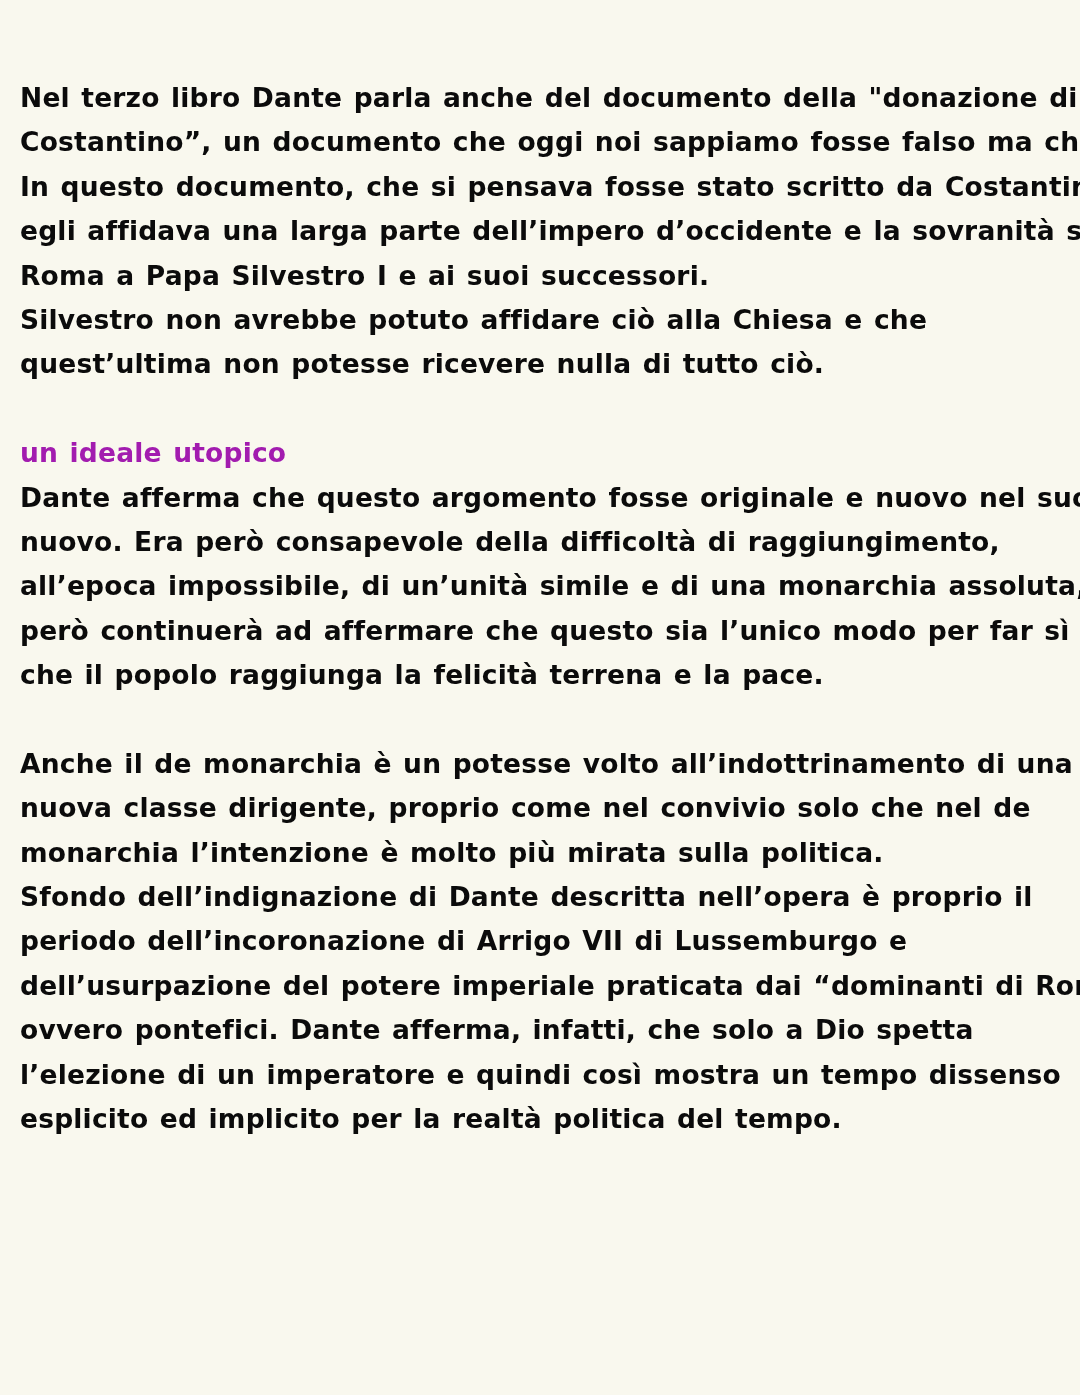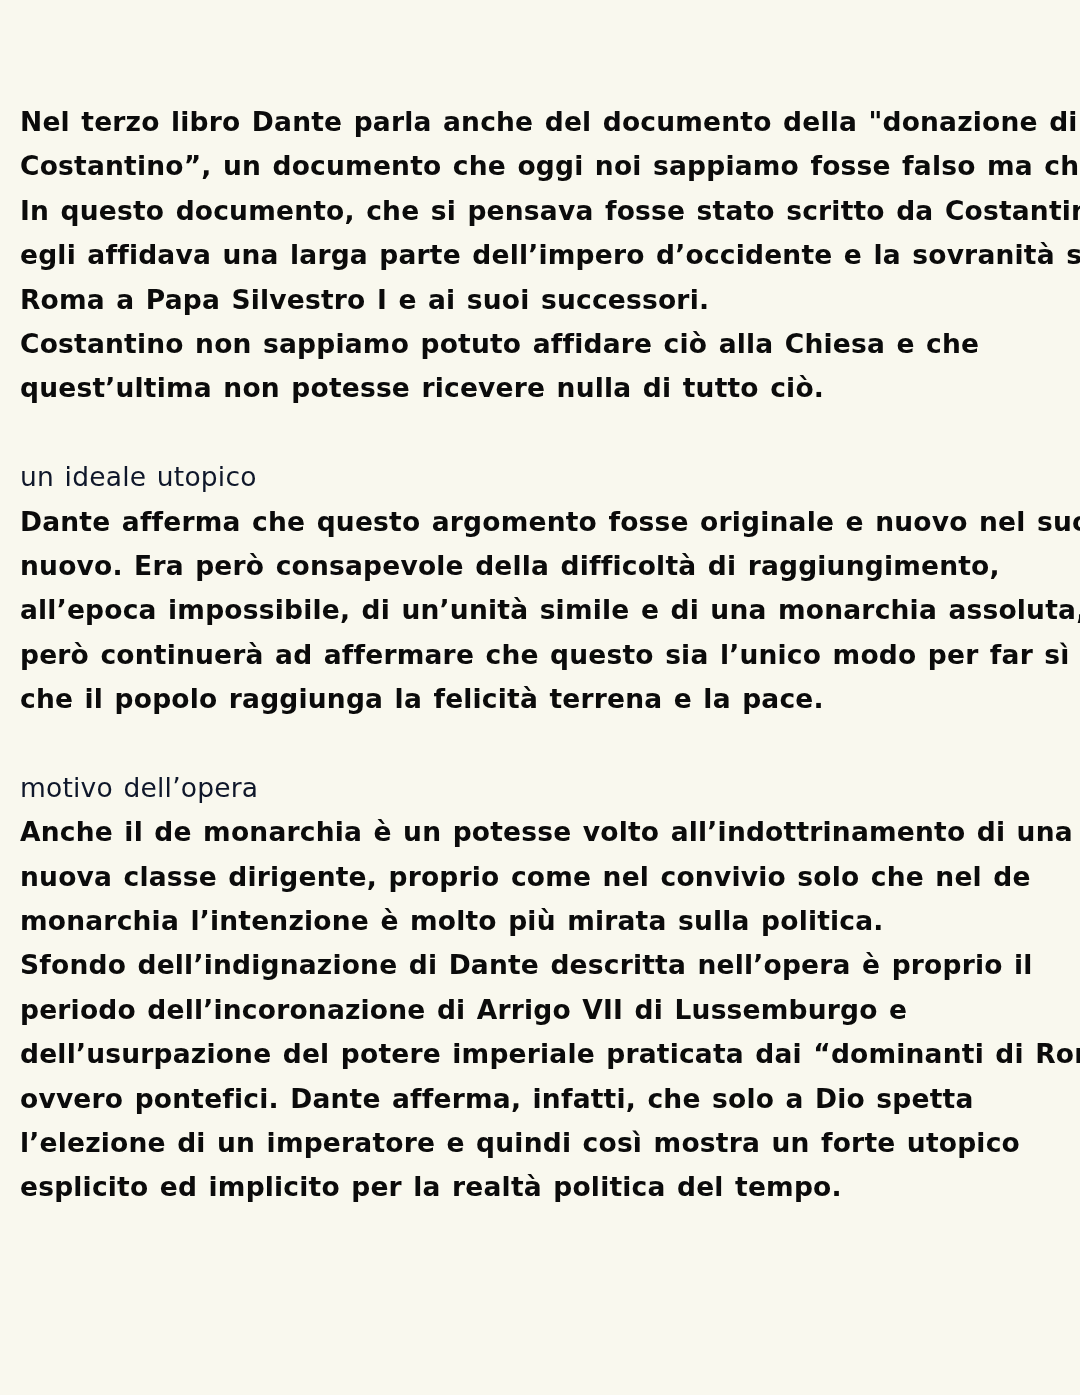--- a/index.html
+++ b/index.html
@@ -9,76 +9,75 @@
     body {
       width: 1080px;
       height: 1395px;
       background: #f9f8ee;
       overflow: hidden;
       position: relative;
     }
     .page {
       position: absolute;
       left: 20px;
-      top: 100px;
+      top: 76px;
       width: 1060px;
       font-family: "DejaVu Sans", sans-serif;
       font-weight: bold;
       font-size: 26.5px;
       line-height: 44.4px;
       color: #0b0b0b;
       letter-spacing: 0.2px;
       word-spacing: 2px;
     }
     .line {
       white-space: nowrap;
       height: 44.4px;
     }
     .blank {
       height: 44.4px;
     }
     .heading {
-      color: #0f172a;
-      font-weight: normal;
+      color: #a21caf;
+      font-weight: bold;
     }
   </style>
 </head>
 <body>
 
 <div class="page">
 
   <div>
     <div class="line">Nel terzo libro Dante parla anche del documento della "donazione di</div>
     <div class="line">Costantino”, un documento che oggi noi sappiamo fosse falso ma che</div>
     <div class="line">In questo documento, che si pensava fosse stato scritto da Costantino,</div>
     <div class="line">egli affidava una larga parte dell’impero d’occidente e la sovranità su</div>
     <div class="line">Roma a Papa Silvestro I e ai suoi successori.</div>
-    <div class="line">Costantino non sappiamo potuto affidare ciò alla Chiesa e che</div>
+    <div class="line">Silvestro non avrebbe potuto affidare ciò alla Chiesa e che</div>
     <div class="line">quest’ultima non potesse ricevere nulla di tutto ciò.</div>
   </div>
 
   <div class="blank"></div>
 
   <div>
     <div class="line heading">un ideale utopico</div>
     <div class="line">Dante afferma che questo argomento fosse originale e nuovo nel suo</div>
     <div class="line">nuovo. Era però consapevole della difficoltà di raggiungimento,</div>
     <div class="line">all’epoca impossibile, di un’unità simile e di una monarchia assoluta,</div>
     <div class="line">però continuerà ad affermare che questo sia l’unico modo per far sì</div>
     <div class="line">che il popolo raggiunga la felicità terrena e la pace.</div>
   </div>
 
   <div class="blank"></div>
 
   <div>
-    <div class="line heading">motivo dell’opera</div>
     <div class="line">Anche il de monarchia è un potesse volto all’indottrinamento di una</div>
     <div class="line">nuova classe dirigente, proprio come nel convivio solo che nel de</div>
     <div class="line">monarchia l’intenzione è molto più mirata sulla politica.</div>
     <div class="line">Sfondo dell’indignazione di Dante descritta nell’opera è proprio il</div>
     <div class="line">periodo dell’incoronazione di Arrigo VII di Lussemburgo e</div>
     <div class="line">dell’usurpazione del potere imperiale praticata dai “dominanti di Roma”</div>
     <div class="line">ovvero pontefici. Dante afferma, infatti, che solo a Dio spetta</div>
-    <div class="line">l’elezione di un imperatore e quindi così mostra un forte utopico</div>
+    <div class="line">l’elezione di un imperatore e quindi così mostra un tempo dissenso</div>
     <div class="line">esplicito ed implicito per la realtà politica del tempo.</div>
   </div>
 
 </div>
 
 </body></html>

